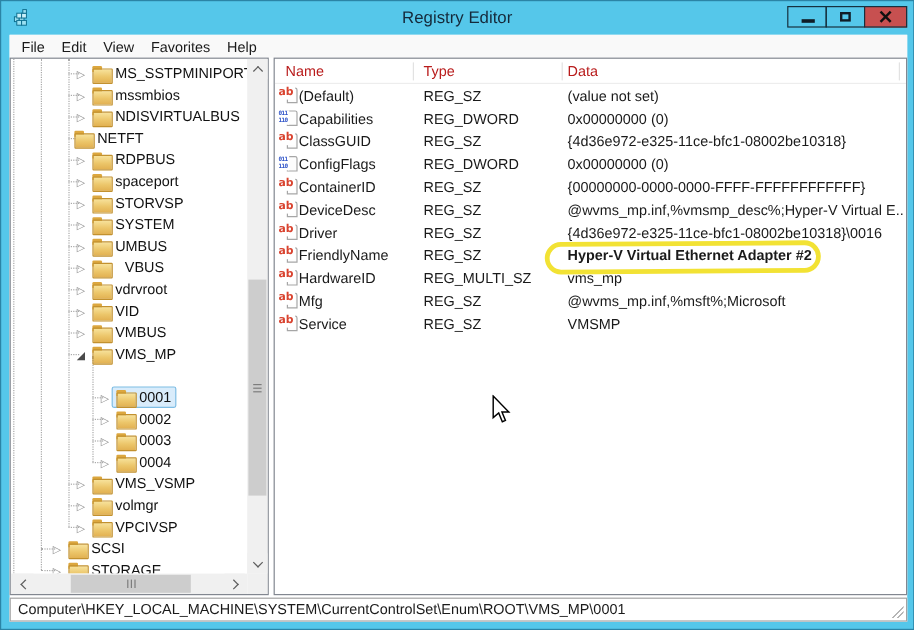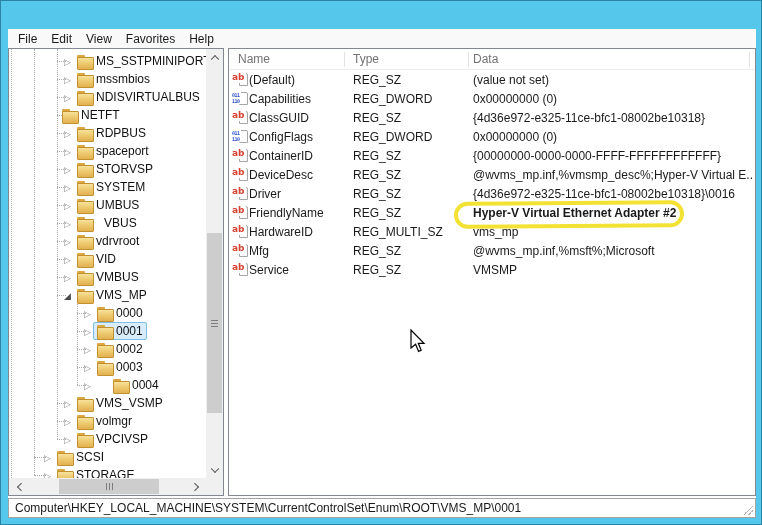--- a/index.html
+++ b/index.html
@@ -68,21 +68,21 @@
   .sb-left::before{transform:translate(-30%,-50%) rotate(-45deg);}
   .sb-right::before{transform:translate(-70%,-50%) rotate(135deg);}
   .vthumb{position:absolute;left:1px;top:184px;width:15px;height:180px;background:#cdcdcd;}
   .vthumb::before{content:"";position:absolute;left:4px;top:50%;width:7px;height:1px;
                   background:#7d7d7d;box-shadow:0 -3px #7d7d7d,0 3px #7d7d7d;}
   .hthumb{position:absolute;left:50px;top:1px;width:100px;height:15px;background:#cdcdcd;}
   .hthumb::before{content:"";position:absolute;top:4px;left:50%;height:7px;width:1px;
                   background:#7d7d7d;box-shadow:-3px 0 #7d7d7d,3px 0 #7d7d7d;}
   
   .lheader{position:absolute;left:0;top:2px;width:526px;height:18px;background:#fff;}
-  .lheader span{position:absolute;top:1px;color:#737373;}
+  .lheader span{position:absolute;top:1px;color:#b91c1c;}
   .h-name{left:9px;}  .h-type{left:124px;}  .h-data{left:244px;}
   .hsep{position:absolute;top:2px;width:1px;height:15px;background:#e2e2e2;}
   .hline{position:absolute;left:0;top:20px;width:526px;height:1px;background:#ededed;}
   .list-rows{position:absolute;left:0;top:0;width:526px;height:446px;overflow:hidden;}
   .lrow{position:absolute;left:0;width:526px;height:19px;}
   .lrow span{position:absolute;top:2px;white-space:nowrap;}
   .nm{left:20px;} .tp{left:124px;} .dt{left:244px;right:2px;overflow:hidden;}
   .dt.bold{font-weight:600;}
   .vicon{position:absolute;left:3px;top:3px;width:16px;height:13px;}
   .vicon::after{content:"";position:absolute;right:0;top:0;width:7px;height:11px;
@@ -103,20 +103,46 @@
   .highlight{position:absolute;left:453px;top:200px;width:230px;height:27px;
              border:4px solid var(--marker,#f2e234);border-radius:14px;
              transform:rotate(-0.4deg);z-index:40;pointer-events:none;}
   .cursor{position:absolute;left:409px;top:328px;z-index:50;pointer-events:none;}
 </style>
 </head>
 <body>
 
 <div class="window">
 
+  <div class="titlebar">
+    <svg class="app-icon" viewBox="0 0 16 16">
+      <g stroke="#0b6d8e" stroke-width="0.8" fill="#9be1f2">
+        <rect x="2" y="7" width="4" height="4"></rect>
+        <rect x="6" y="7" width="4" height="4"></rect>
+        <rect x="4" y="10" width="4" height="4"></rect>
+        <rect x="8" y="10" width="4" height="4"></rect>
+        <rect x="4" y="4" width="4" height="4" fill="#c9f0fa"></rect>
+        <rect x="8" y="4" width="4" height="4" fill="#c9f0fa"></rect>
+        <rect x="9" y="1" width="3" height="3" fill="#9be1f2"></rect>
+      </g>
+    </svg>
+    <div class="title">Registry Editor</div>
+    <div class="winbtn btn-min">
+        <span class="glyph-min"></span>
+      </div>
+    <div class="winbtn btn-max">
+        <span class="glyph-max"></span>
+      </div>
+    <div class="winbtn btn-close">
+        <span class="glyph-close">
+          <i></i>
+          <i></i>
+        </span>
+      </div>
+  </div>
 
   <div class="inner"></div>
 
   <div class="menubar">
     <span>File</span>
     <span>Edit</span>
     <span>View</span>
     <span>Favorites</span>
     <span>Help</span>
   </div>
@@ -232,28 +258,20 @@
           </span>
         </div>
         <div class="trow" style="top: 237px;">
           <span class="stub" style="left: 48px; width: 9px;"></span>
           <span class="arrow expanded" style="left: 55px;"></span>
           <span class="node" style="left: 64px;">
             <span class="folder"></span>
             <span class="tlabel">VMS_MP</span>
           </span>
         </div>
-        <div class="trow" style="top: 255px;">
-          <span class="stub" style="left: 68px; width: 9px;"></span>
-          <span class="arrow collapsed" style="left: 75px;"></span>
-          <span class="node" style="left: 84px;">
-            <span class="folder"></span>
-            <span class="tlabel">0000</span>
-          </span>
-        </div>
         <div class="trow" style="top: 273px;">
           <span class="stub" style="left: 68px; width: 9px;"></span>
           <span class="arrow collapsed" style="left: 75px;"></span>
           <span class="node selected" style="left: 84px;">
             <span class="folder"></span>
             <span class="tlabel">0001</span>
           </span>
         </div>
         <div class="trow" style="top: 291px;">
           <span class="stub" style="left: 68px; width: 9px;"></span>
@@ -267,21 +285,21 @@
           <span class="stub" style="left: 68px; width: 9px;"></span>
           <span class="arrow collapsed" style="left: 75px;"></span>
           <span class="node" style="left: 84px;">
             <span class="folder"></span>
             <span class="tlabel">0003</span>
           </span>
         </div>
         <div class="trow" style="top: 327px;">
           <span class="stub" style="left: 68px; width: 9px;"></span>
           <span class="arrow collapsed" style="left: 75px;"></span>
-          <span class="node" style="left: 100px;">
+          <span class="node" style="left: 84px;">
             <span class="folder"></span>
             <span class="tlabel">0004</span>
           </span>
         </div>
         <div class="trow" style="top: 345px;">
           <span class="stub" style="left: 48px; width: 9px;"></span>
           <span class="arrow collapsed" style="left: 55px;"></span>
           <span class="node" style="left: 64px;">
             <span class="folder"></span>
             <span class="tlabel">VMS_VSMP</span>

